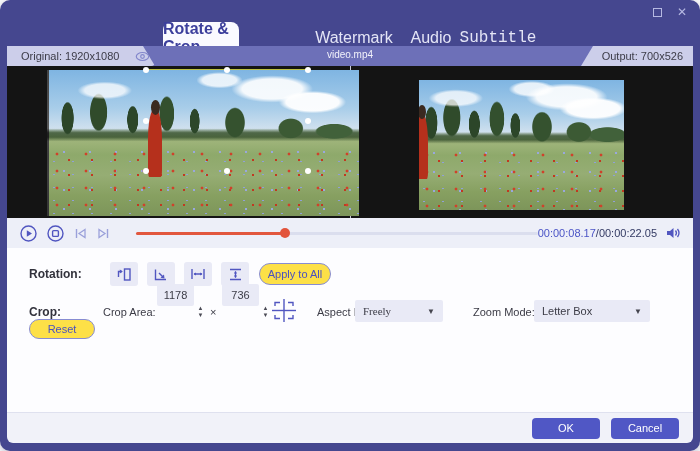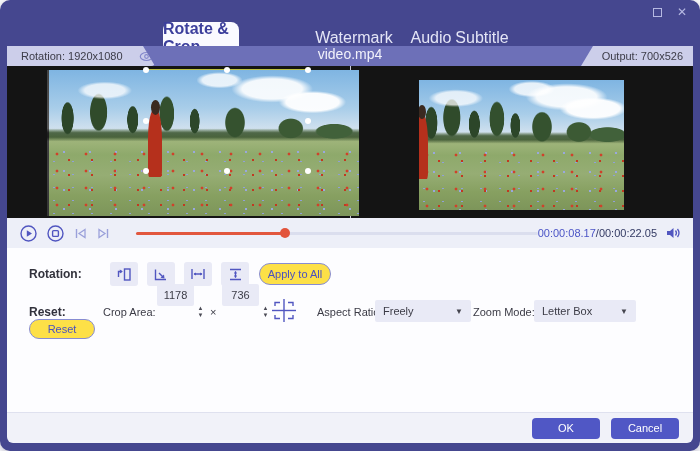--- a/index.html
+++ b/index.html
@@ -16,34 +16,34 @@
   .max-glyph{ width:9px; height:9px; border:1.5px solid #b6b9e2; }
   
   .tabbar{ position:relative; height:24px; }
   .tab{ position:absolute; top:0; height:31px; display:flex; align-items:center; justify-content:center;
         color:#e4e5f6; font-size:16px; cursor:pointer; }
   .tab.active{ background:#fafaff; color:#3c3f9c; border-radius:8px 8px 0 0; font-weight:bold; }
   .tab-rotate{ left:163px; width:76px; }
   .tab-effect{ left:246px; width:70px; }
   .tab-watermark{ left:322px; width:64px; }
   .tab-audio{ left:402px; width:58px; }
-  .tab-subtitle{ left:448px; width:68px; }
+  .tab-subtitle{ left:464px; width:68px;font-family:Liberation Mono, monospace; }
   
   .inner{ position:absolute; left:7px; right:7px; top:46px; bottom:8px;
           display:flex; flex-direction:column; border-radius:0 0 6px 6px; overflow:hidden; }
   
   .meta{ position:relative; height:20px; background:#6d70b8; flex:0 0 20px; }
   .badge{ position:absolute; top:0; height:20px; background:#ccceea; color:#3c3c48; font-size:11px;
           display:flex; align-items:center; }
   .badge-left{ left:0; width:148px; padding-left:14px; gap:10px;
                clip-path:polygon(0 0, calc(100% - 12px) 0, 100% 100%, 0 100%); border-radius:0 0 4px 0;}
   .badge-right{ right:0; width:112px; justify-content:flex-end; padding-right:10px;
                clip-path:polygon(12px 0, 100% 0, 100% 100%, 0 100%); }
   .filename{ position:absolute; left:0; right:0; top:0; height:16px; display:flex; align-items:center; justify-content:center;
-             color:#f2f2fb; font-size:14px; }
+             color:#f2f2fb; font-size:10px; }
   .eye{ margin-left:6px; cursor:pointer; display:flex; }
   
   .video-area{ position:relative; flex:0 0 152px; background:#141414; overflow:hidden; }
   .divider-v{ position:absolute; left:343px; top:0; bottom:0; width:1px; background:#c9cad8; }
   .scene{ position:relative; overflow:hidden;
     background:linear-gradient(180deg,#7fb5e2 0%,#a8cde9 26%,#cfe0ee 40%,#a3b77e 46%,#8ea96b 58%,#96ad74 72%,#87a061 86%,#7d955a 100%); }
   .scene::before{ content:""; position:absolute; inset:0; background-image:
     radial-gradient(ellipse 48px 16px at 85% 22%, rgba(255,255,255,.95) 55%, rgba(255,255,255,0) 70%),
     radial-gradient(ellipse 60px 20px at 72% 13%, rgba(255,255,255,.9) 50%, rgba(255,255,255,0) 68%),
     radial-gradient(ellipse 34px 12px at 55% 7%, rgba(255,255,255,.8) 50%, rgba(255,255,255,0) 68%),
@@ -128,21 +128,21 @@
     <div class="tab active tab-rotate">Rotate &amp; Crop</div>
     <div class="tab tab-watermark">Watermark</div>
     <div class="tab tab-audio">Audio</div>
     <div class="tab tab-subtitle">Subtitle</div>
   </div>
 
   <div class="inner">
 
     <div class="meta">
       <div class="badge badge-left">
-        <span>Rotation: 1920x1080</span>
+        <span>Original: 1920x1080</span>
         <span class="eye">
           <svg width="15" height="11" viewBox="0 0 15 11">
               <ellipse cx="7.5" cy="5.5" rx="6.2" ry="4" fill="none" stroke="#8488cc" stroke-width="1.2"></ellipse>
               <circle cx="7.5" cy="5.5" r="1.8" fill="none" stroke="#8488cc" stroke-width="1.2"></circle>
             </svg>
         </span>
       </div>
       <div class="filename">video.mp4</div>
       <div class="badge badge-right">
         <span>Output: 700x526</span>
@@ -245,21 +245,21 @@
         <svg width="15" height="15" viewBox="0 0 15 15">
             <line x1="2" y1="2.5" x2="13" y2="2.5" stroke="#5156c0" stroke-width="1.4"></line>
             <line x1="2" y1="12.5" x2="13" y2="12.5" stroke="#5156c0" stroke-width="1.4"></line>
             <line x1="7.5" y1="4.5" x2="7.5" y2="10.5" stroke="#5156c0" stroke-width="1.3"></line>
             <polygon points="7.5,4 5.9,6.5 9.1,6.5" fill="#5156c0"></polygon>
             <polygon points="7.5,11 5.9,8.5 9.1,8.5" fill="#5156c0"></polygon>
           </svg>
       </div>
       <div class="pill" style="left:252px; top:15px; width:72px; height:22px;">Apply to All</div>
 
-      <span class="lbl-strong" style="left:22px; top:57px;">Reset:</span>
+      <span class="lbl-strong" style="left:22px; top:57px;">Crop:</span>
       <span class="lbl" style="left:96px; top:58px;">Crop Area:</span>
 
       <div class="chip" style="left:150px; width:37px;">1178</div>
       <div class="stepper" style="left:188px;">
         <span class="step">▲</span>
         <span class="step">▼</span>
       </div>
       <span class="lbl" style="left:203px; top:58px;">×</span>
       <div class="chip" style="left:215px; width:37px;">736</div>
       <div class="stepper" style="left:253px;">
@@ -272,27 +272,27 @@
           <line x1="13" y1="1" x2="13" y2="24" stroke="#5156c0" stroke-width="1.4"></line>
           <line x1="1" y1="12.5" x2="25" y2="12.5" stroke="#5156c0" stroke-width="1.4"></line>
           <path d="M4 8 V4.5 H9" fill="none" stroke="#5156c0" stroke-width="1.4"></path>
           <path d="M17 4.5 H22 V8" fill="none" stroke="#5156c0" stroke-width="1.4"></path>
           <path d="M22 17 V20.5 H17" fill="none" stroke="#5156c0" stroke-width="1.4"></path>
           <path d="M9 20.5 H4 V17" fill="none" stroke="#5156c0" stroke-width="1.4"></path>
         </svg>
       </div>
 
       <span class="lbl" style="left:310px; top:58px;">Aspect Ratio:</span>
-      <div class="select" style="left:368px; width:96px;">
+      <div class="select" style="left:348px; width:88px;font-family:Liberation Serif, serif;">
         <span>Freely</span>
         <span class="caret">▼</span>
       </div>
 
       <span class="lbl" style="left:466px; top:58px;">Zoom Mode:</span>
-      <div class="select" style="left:527px; width:102px;">
+      <div class="select" style="left:527px; width:116px;">
         <span>Letter Box</span>
         <span class="caret">▼</span>
       </div>
 
       <div class="pill" style="left:22px; top:71px; width:66px; height:20px;">Reset</div>
     </div>
 
     <div class="footer">
       <div class="btn-solid">OK</div>
       <div class="btn-solid">Cancel</div>

